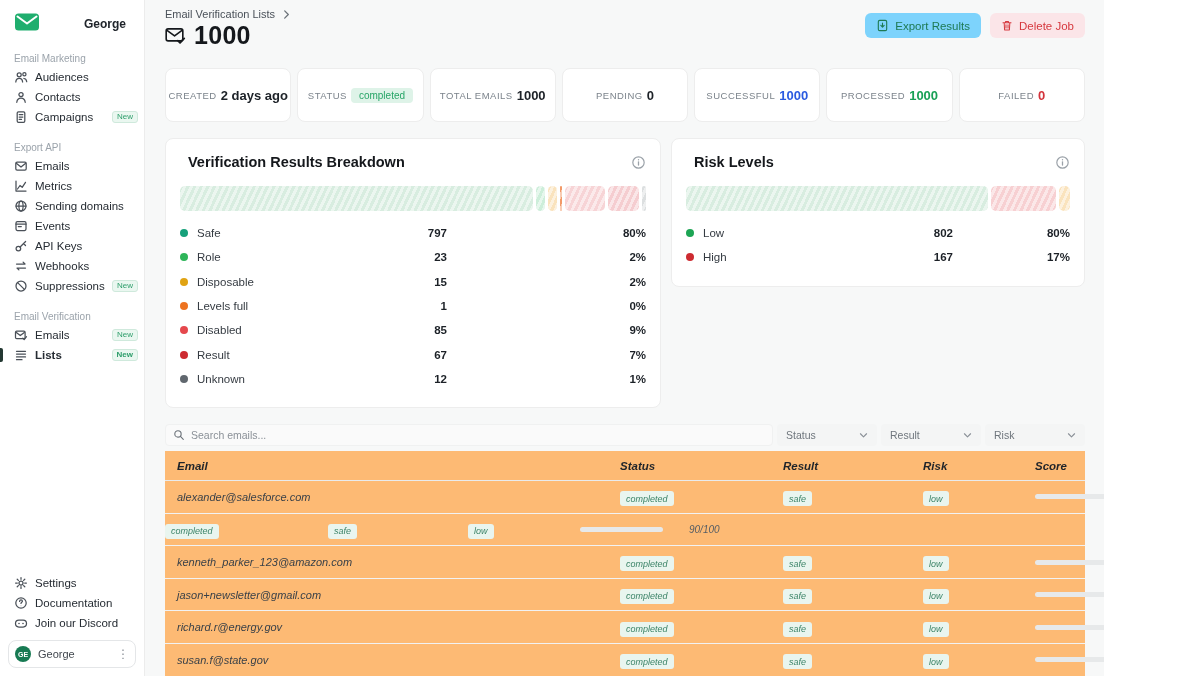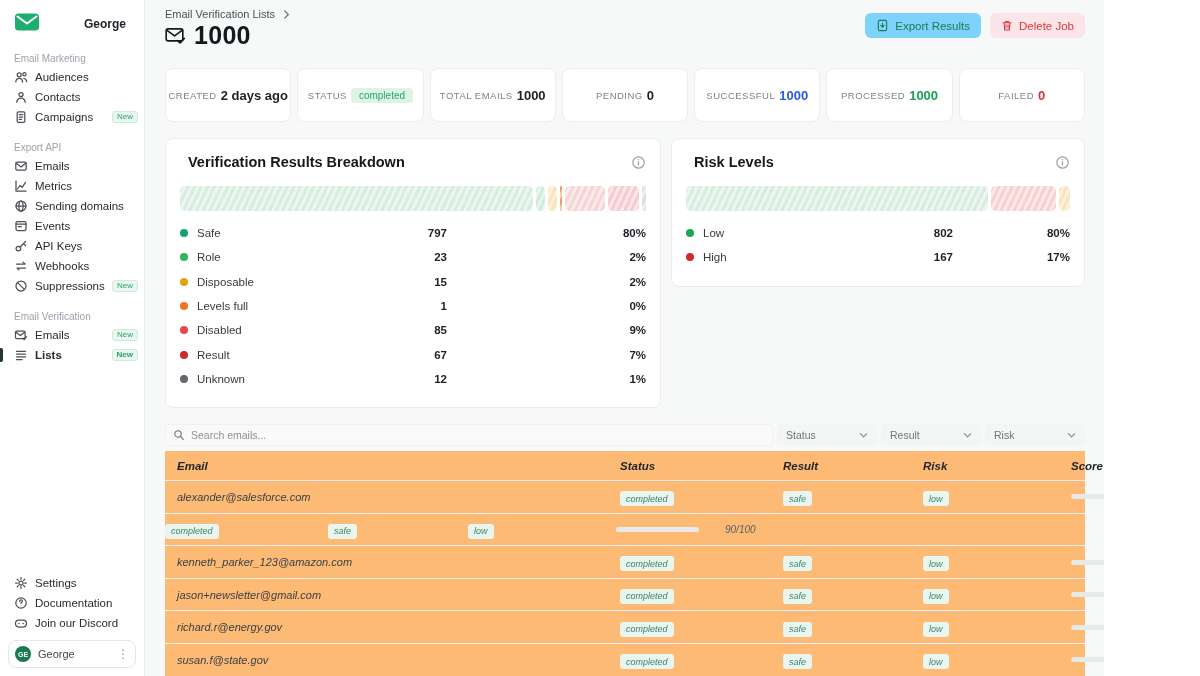--- a/index.html
+++ b/index.html
@@ -83,21 +83,21 @@
     align-items:center; justify-content:space-between; padding:0 9px; font-size:10.5px;
     color:#6f767d; cursor:pointer; }
 
   
   .table { background:#fdba74; margin-top:5px;font-style:italic; }
   .t-row { display:flex; align-items:center; height:32.6px; border-bottom:1px solid #f1f2f3; }
   .t-head { height:30px; border-bottom:1px solid #e9ebec; font-weight:bold; font-size:11.5px; color:#1f242a; }
   .c-email { flex:0 0 455px; padding-left:12px; font-size:11px; color:#3a4148; }
   .t-head .c-email { font-size:11.5px; color:#1f242a; }
   .c-status { flex:0 0 163px; } .c-result { flex:0 0 140px; } .c-risk { flex:0 0 112px; }
-  .c-score { flex:1; display:flex; align-items:center;margin-left:36px; }
+  .c-score { flex:1; display:flex; align-items:center; }
   .pill { display:inline-block; font-size:9px; color:#3c8468; background:#e9f5ef;
     padding:2.5px 6px; border-radius:3px; }
   .score-track { width:83px; height:5px; border-radius:3px; background:#e7e9ea; overflow:hidden; }
   .score-fill { height:100%; border-radius:3px; background:#189a60; }
   .score-text { font-size:10px; color:#555d64; margin-left:26px; }
 </style>
 </head>
 <body>
 
 <div class="app">

